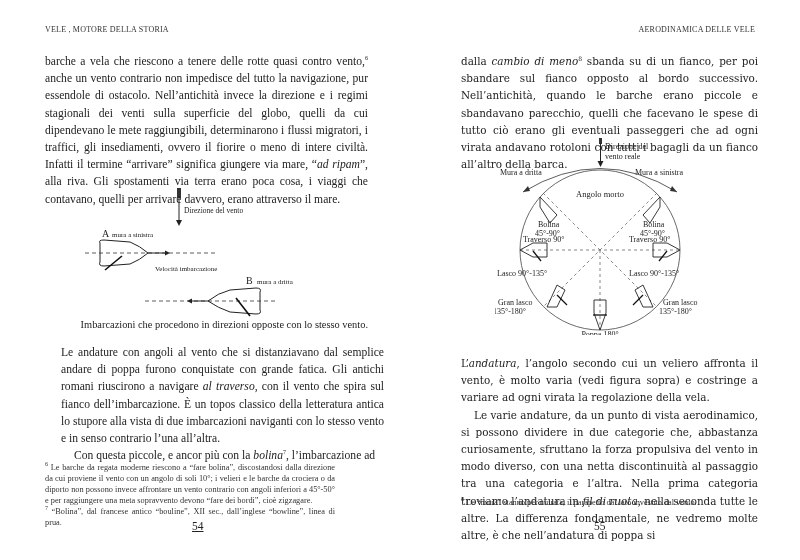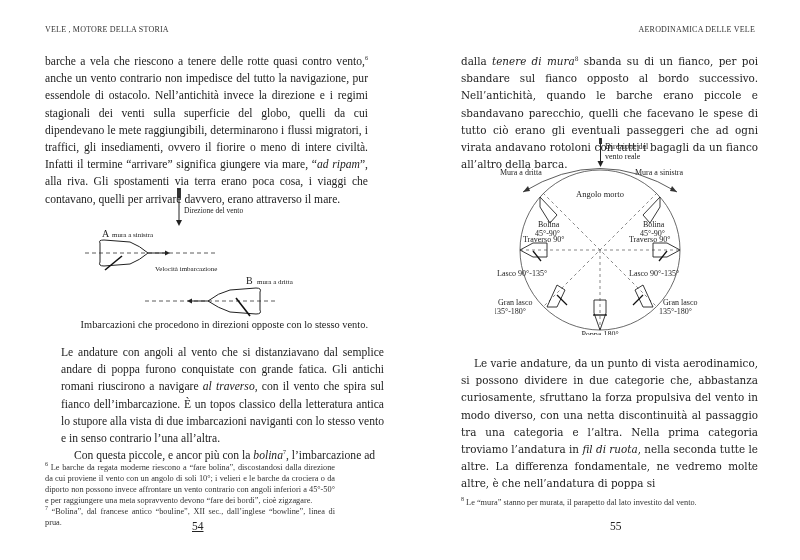--- a/index.html
+++ b/index.html
@@ -16,21 +16,21 @@
   .body-text p { margin:0; }
   .indent { text-indent:13px; }
   sup { font-size:6px; line-height:0; vertical-align:super; }
   .caption { position:absolute; font-family:"Liberation Serif", serif; font-size:10.4px; color:#222; text-align:right; }
   .footnotes { position:absolute; font-family:"Liberation Serif", serif; font-size:8.3px; line-height:11px; color:#333; text-align:justify; }
   .left .footnotes { left:45px; width:290px; top:462px; }
   .right .footnotes { left:61px; width:300px; top:497px; }
   .footnotes p { margin:0; }
   .folio { position:absolute; top:520px; font-size:11.5px; font-family:"Liberation Serif", serif; color:#222; }
   .left .folio { left:192px;text-decoration:underline; }
-  .right .folio { left:194px;margin-left:16px; }
+  .right .folio { left:194px; }
   svg text { font-family:"Liberation Serif", serif; fill:#222; }
 </style>
 </head>
 <body>
 
 <div class="page left">
   <div class="running-head">VELE , MOTORE DELLA STORIA</div>
 
   <div class="body-text" style="top:53px;">
     <p><span>barche a vela che riescono a tenere delle rotte quasi contro vento,</span><sup>6</sup><span> anche un vento contrario non impedisce del tutto la navigazione, pur essendole di ostacolo. Nell’antichità invece la direzione e i regimi stagionali dei venti sulla superficie del globo, quelli da cui dipendevano le mete raggiungibili, determinarono i flussi migratori, i traffici, gli insediamenti, ovvero il fiorire o meno di intere civiltà. Infatti il termine “arrivare” significa giungere via mare, “</span><i>ad ripam</i><span>”, alla riva. Gli spostamenti via terra erano poca cosa, i viaggi che contavano, quelli per arrivare davvero, erano attraverso il mare.</span></p>
@@ -75,21 +75,21 @@
     <p><sup>7</sup><span> “Bolina”, dal francese antico “bouline”, XII sec., dall’inglese “bowline”, linea di prua.</span></p>
   </div>
 
   <div class="folio">54</div>
 </div>
 
 <div class="page right">
   <div class="running-head">AERODINAMICA DELLE VELE</div>
 
   <div class="body-text" style="top:53px;">
-    <p><span>dalla </span><i>tenere di mura</i><sup>8</sup><span> sbanda su di un fianco, per poi sbandare sul fianco opposto al bordo successivo. Nell’antichità, quando le barche erano piccole e sbandavano parecchio, quelli che facevano le spese di tutto ciò erano gli eventuali passeggeri che ad ogni virata andavano rotoloni con tutti i bagagli da un fianco all’altro della barca.</span></p>
+    <p><span>dalla </span><i>cambio di meno</i><sup>8</sup><span> sbanda su di un fianco, per poi sbandare sul fianco opposto al bordo successivo. Nell’antichità, quando le barche erano piccole e sbandavano parecchio, quelli che facevano le spese di tutto ciò erano gli eventuali passeggeri che ad ogni virata andavano rotoloni con tutti i bagagli da un fianco all’altro della barca.</span></p>
   </div>
 
   <svg style="position:absolute; left:95px; top:135px;" width="220" height="200" viewBox="0 0 220 200">
 
     <g>
       <rect x="104" y="3" width="3" height="6" fill="#333"></rect>
       <line x1="105.5" y1="8" x2="105.5" y2="30" stroke="#222" stroke-width="1"></line>
       <polygon points="102.5,26 108.5,26 105.5,32" fill="#222"></polygon>
     </g>
     <text x="110" y="14" font-size="8">Direzione del</text>
@@ -140,20 +140,21 @@
     <text x="134" y="141" font-size="8">Lasco 90°-135°</text>
     <text x="3" y="170" font-size="8">Gran lasco</text>
     <text x="-2" y="179" font-size="8">135°-180°</text>
     <text x="168" y="170" font-size="8">Gran lasco</text>
     <text x="164" y="179" font-size="8">135°-180°</text>
     <text x="105" y="202" font-size="8" text-anchor="middle">Poppa 180°</text>
   </svg>
 
 
   <div class="body-text" style="top:355px;">
+    <p><span>L’</span><i>andatura</i><span>, l’angolo secondo cui un veliero affronta il vento, è molto varia (vedi figura sopra) e costringe a variare ad ogni virata la regolazione della vela.</span></p>
     <p class="indent"><span>Le varie andature, da un punto di vista aerodinamico, si possono dividere in due categorie che, abbastanza curiosamente, sfruttano la forza propulsiva del vento in modo diverso, con una netta discontinuità al passaggio tra una categoria e l’altra. Nella prima categoria troviamo l’andatura in </span><i>fil di ruota</i><span>, nella seconda tutte le altre. La differenza fondamentale, ne vedremo molte altre, è che nell’andatura di poppa si</span></p>
   </div>
 
   <div class="footnotes">
     <p><sup>8</sup><span> Le “mura” stanno per murata, il parapetto dal lato investito dal vento.</span></p>
   </div>
 
   <div class="folio">55</div>
 </div>
 

